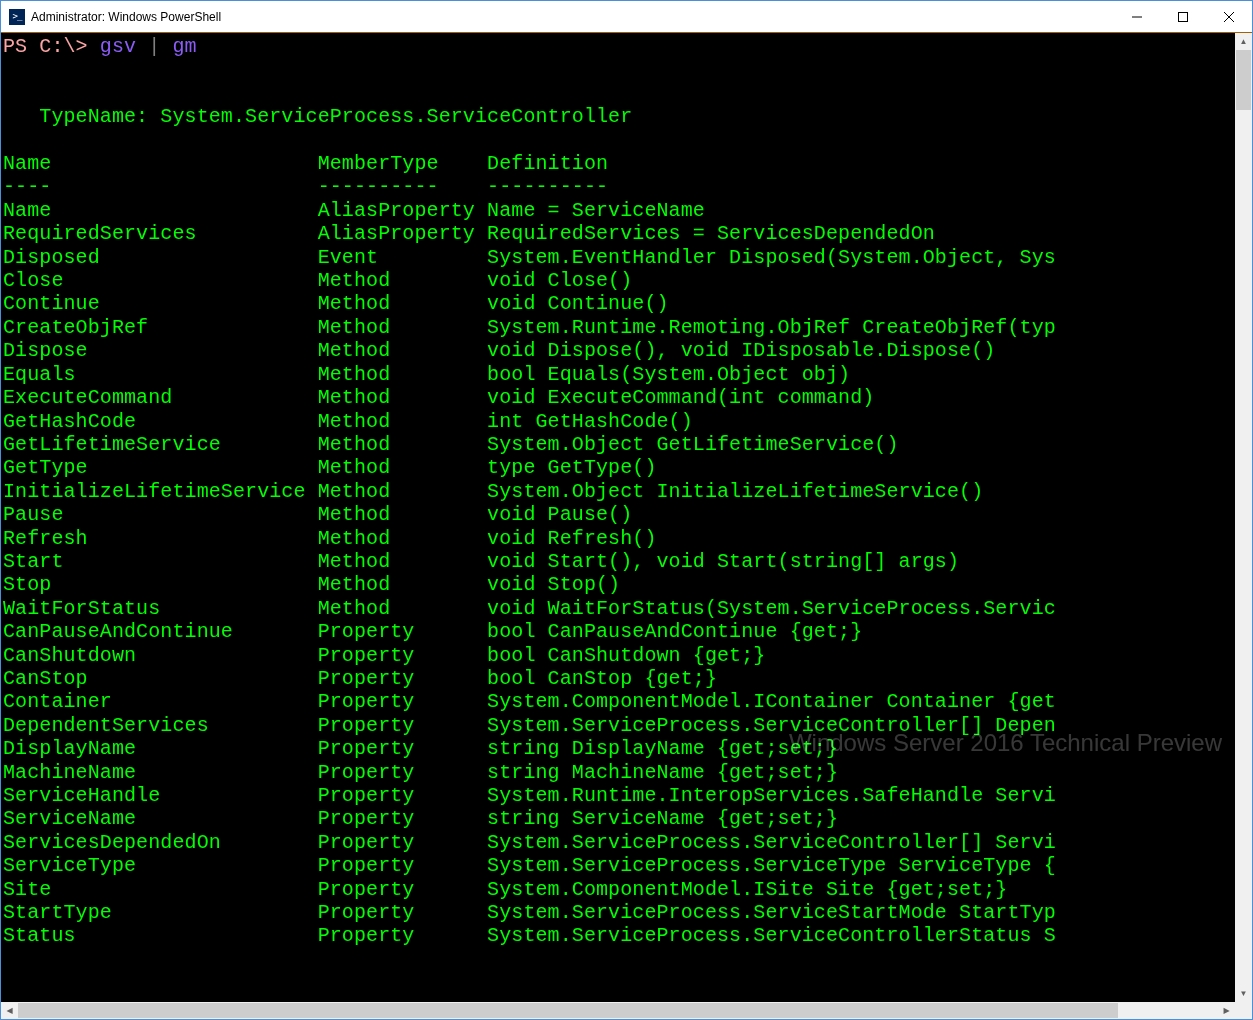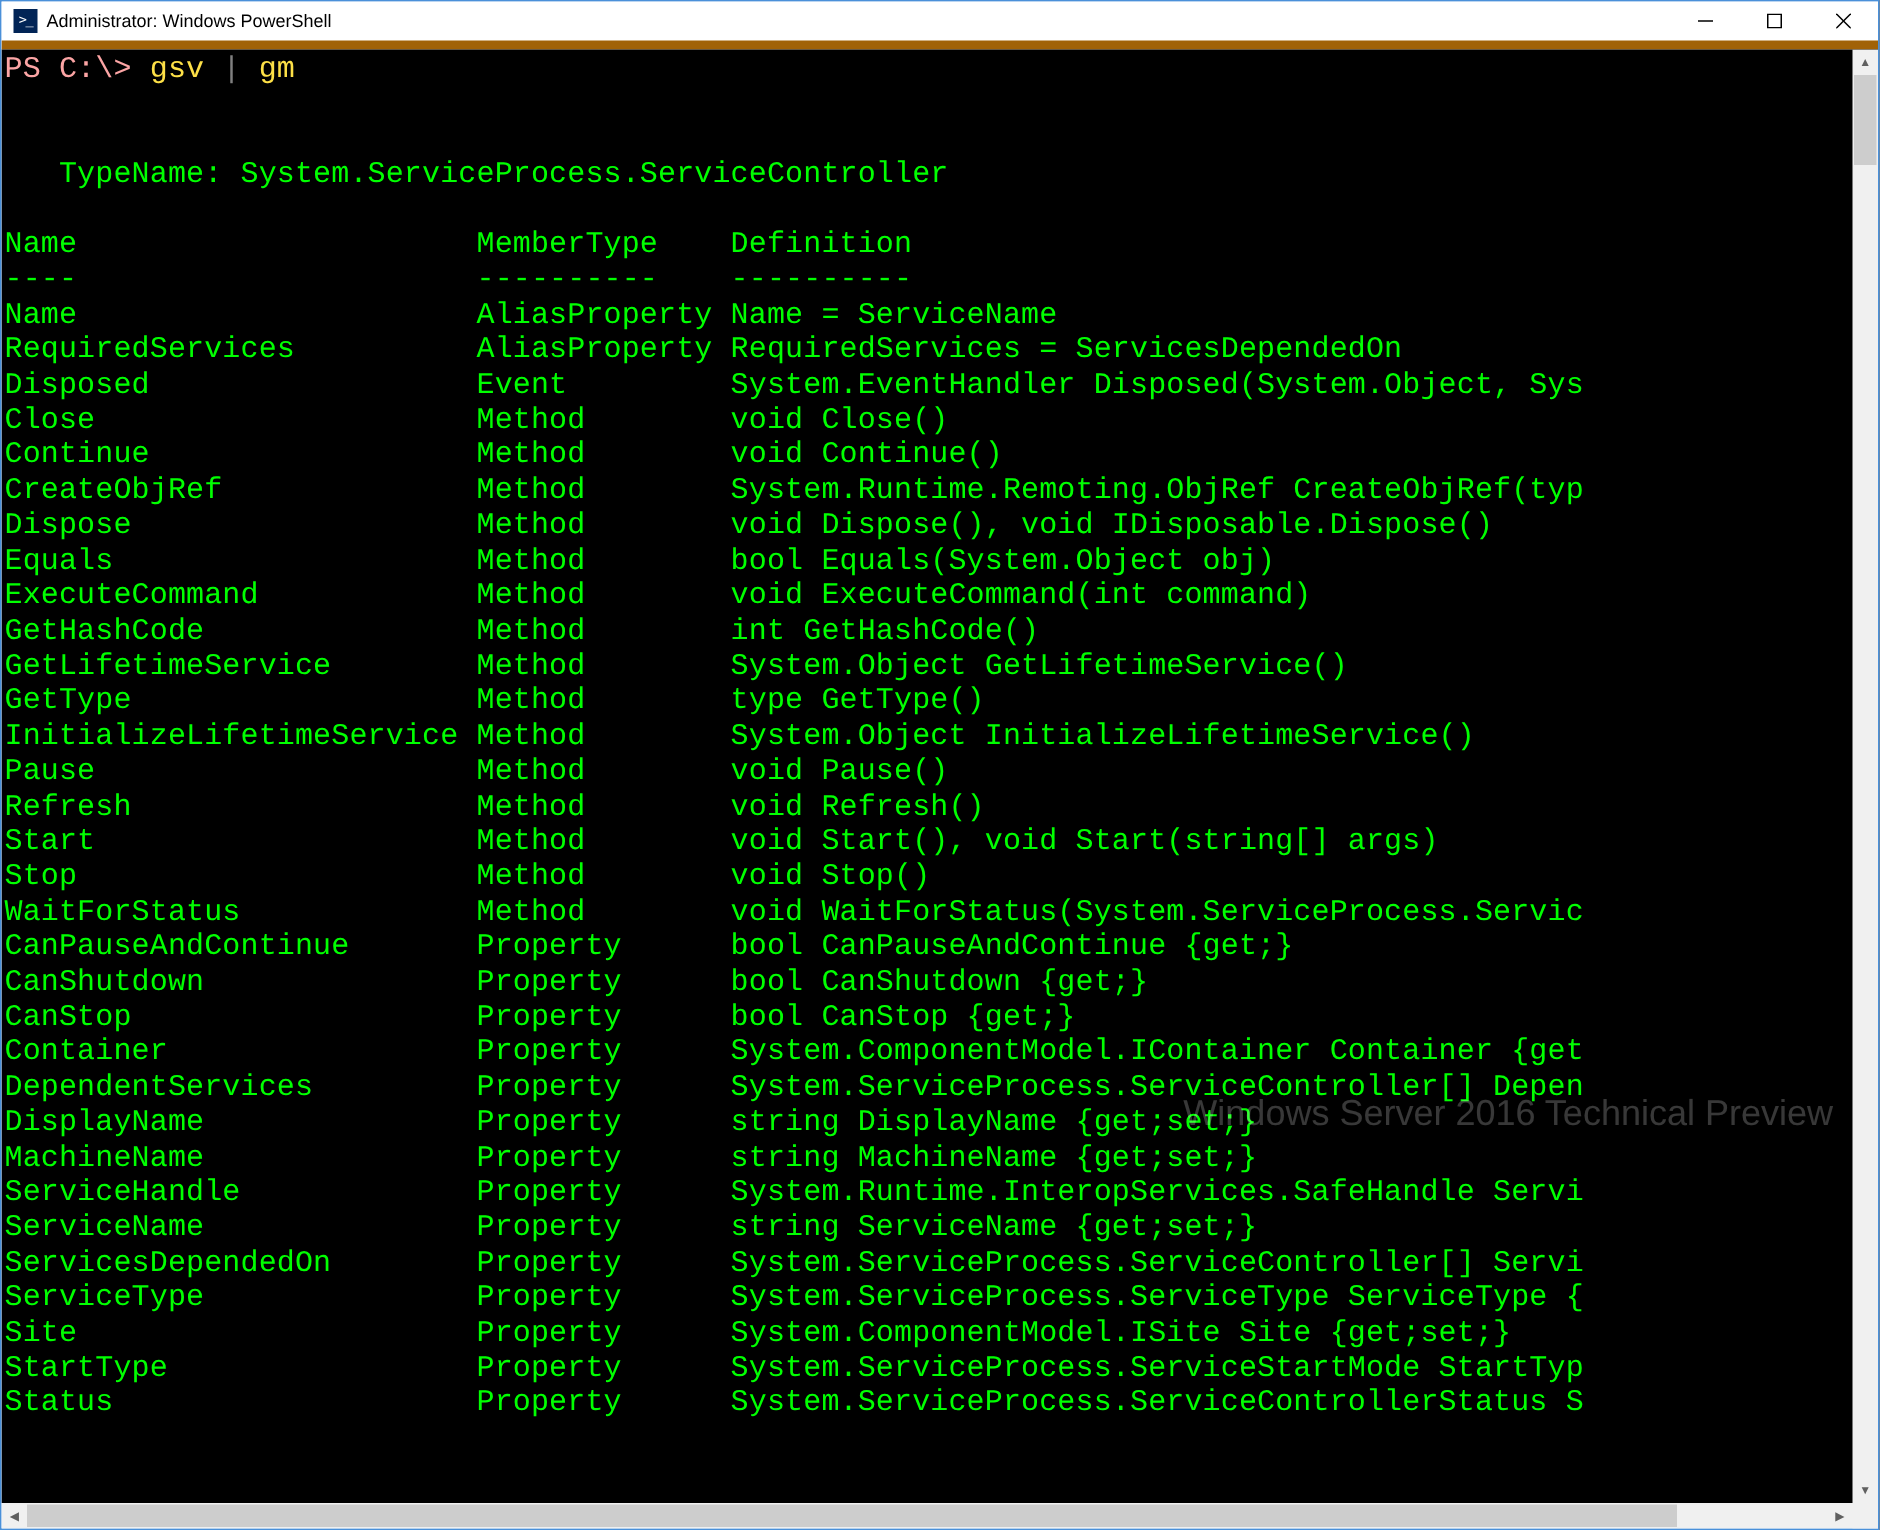--- a/index.html
+++ b/index.html
@@ -11,21 +11,21 @@
     overflow: hidden;
     border: 1px solid #4a90d9;
     display: flex;
     flex-direction: column;
   }
   .titlebar {
     height: 32px;
     background: #ffffff;
     display: flex;
     align-items: center;
-    border-bottom: 6px solid #a16207;
+    border-bottom: 1px solid #a16207;
     flex-shrink: 0;
   }
   .titlebar .ps-icon {
     width: 16px; height: 16px;
     margin: 0 6px 0 8px;
     background: #012456;
     position: relative;
     display: inline-flex;
     align-items: center;
     justify-content: center;
@@ -63,21 +63,21 @@
   .terminal {
     font-family: Consolas, "Courier New", monospace;
     font-size: 20px;
     line-height: 23.4px;
     color: #00ff00;
     white-space: pre;
     padding: 2px 0 0 2px;
     letter-spacing: 0.1px;
   }
   .prompt-white { color: #fca5a5; }
-  .prompt-yellow { color: #fde047; }
+  .prompt-yellow { color: #8b5cf6; }
   .prompt-gray { color: #808080; }
   .vscroll {
     position: absolute;
     right: 0; top: 0; bottom: 0;
     width: 17px;
     background: #f0f0f0;
   }
   .vscroll .thumb {
     position: absolute;
     left: 1px; right: 1px;

